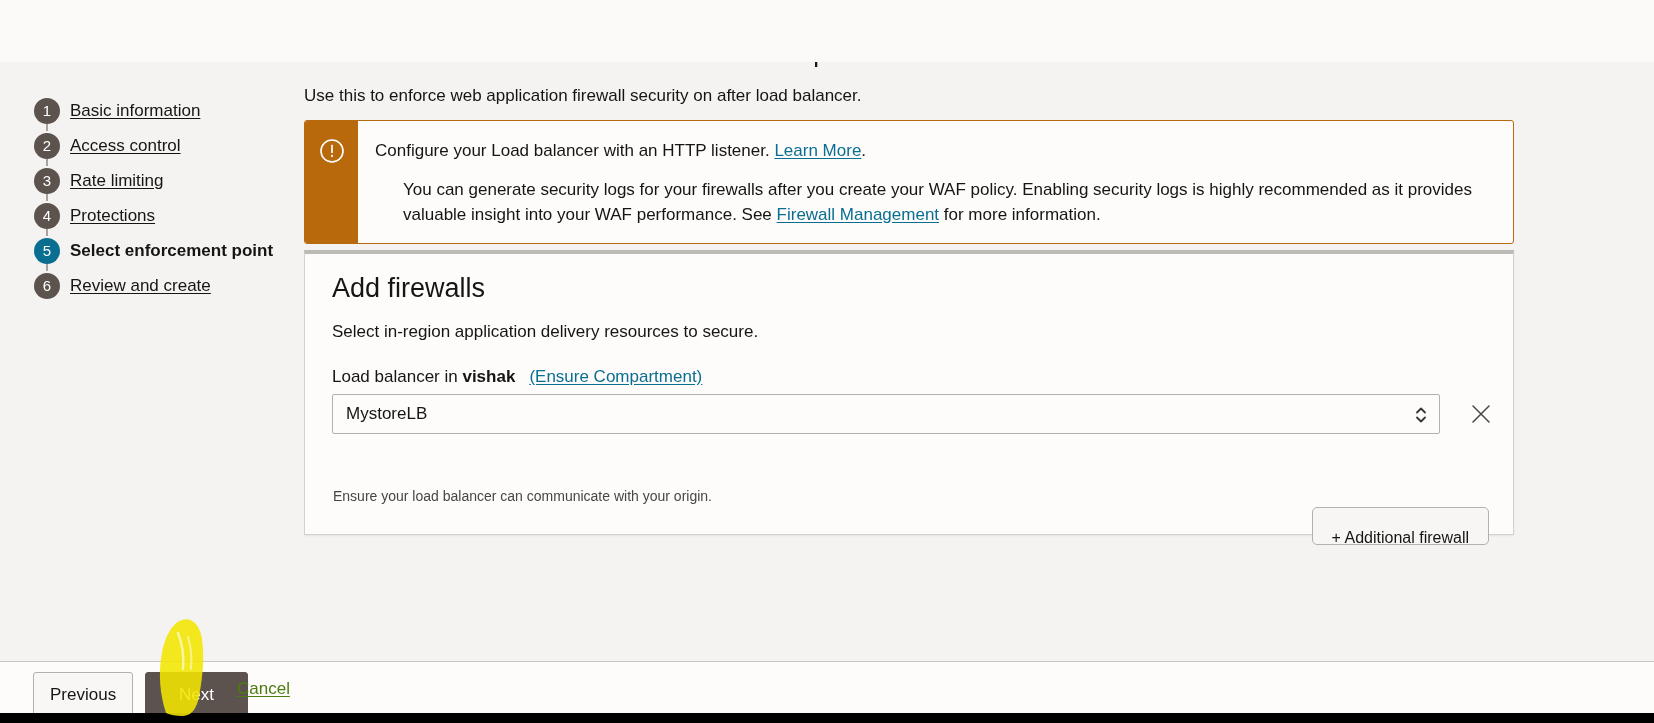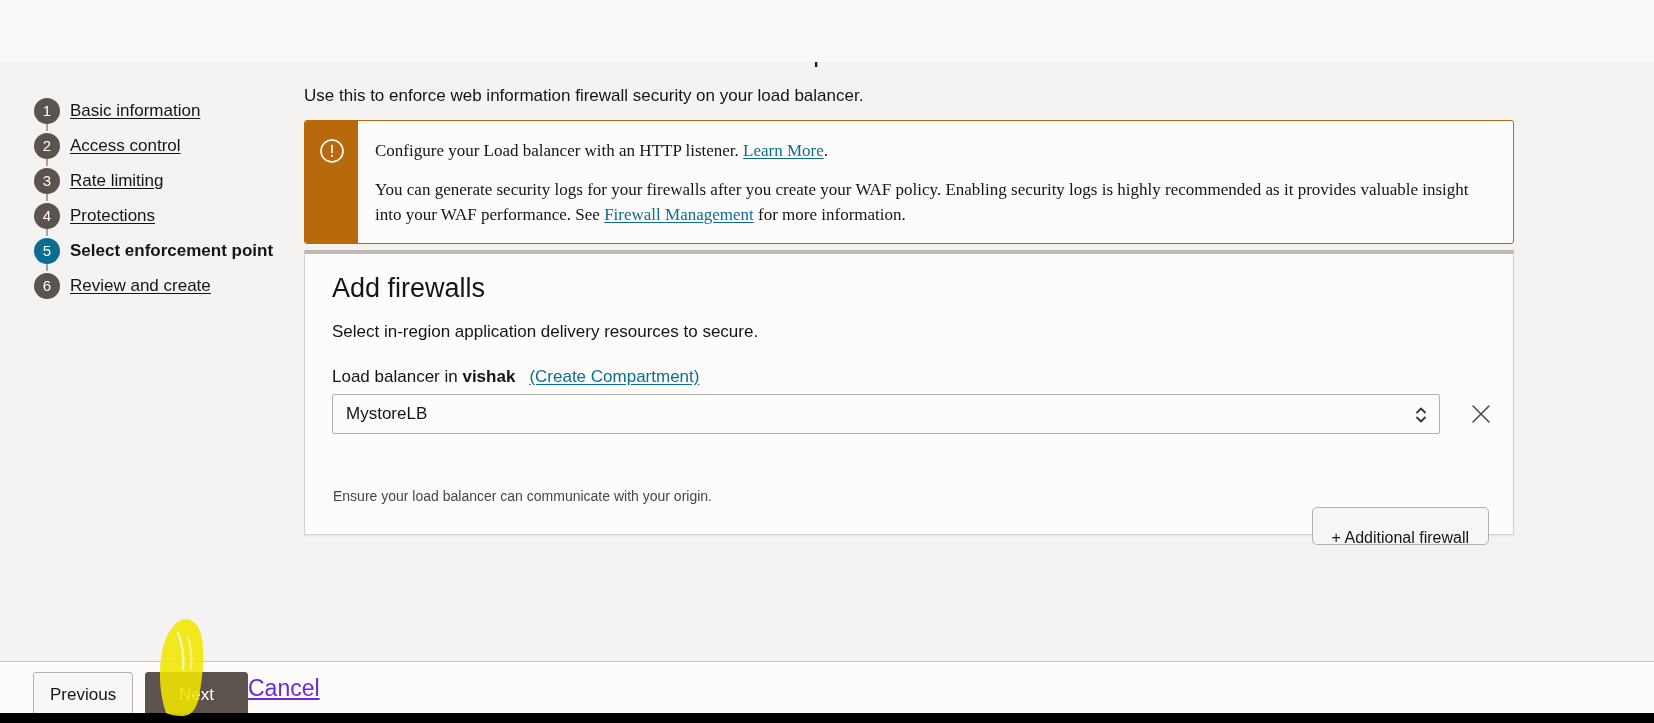--- a/index.html
+++ b/index.html
@@ -150,23 +150,22 @@
   }
   .banner-strip svg { display: block; }
   .banner-body {
     flex: 1;
     padding: 17px 18px 16px 17px;
   }
   .banner-line {
     font-size: 17px;
     line-height: 25px;
     color: #161513;
-    font-family: Liberation Serif, serif;
-  }
-  .banner-line.second { margin-top: 14px; }
+  }
+  .banner-line.second { margin-top: 14px; margin-left: 28px; }
   a.link {
     color: #0a6e91;
     text-decoration: underline;
     text-underline-offset: 2px;
     cursor: pointer;
   }
 
   
   .card {
     position: absolute;
@@ -288,25 +287,25 @@
   }
   .btn-next {
     left: 145px;
     background: #5d534e;
     border: 1px solid #5d534e;
     color: #ffffff;
     padding: 0 33px;
   }
   .btn-cancel {
     position: absolute;
-    left: 248px; top: 10px;
+    left: 237px; top: 10px;
     height: 33px;
     line-height: 33px;
-    font-size: 23px;
-    color: #6d28d9;
+    font-size: 17px;
+    color: #4d7c0f;
     text-decoration: underline;
     text-underline-offset: 2px;
     cursor: pointer;
   }
   .bottom-strip {
     position: absolute;
     left: 0; top: 713px;
     width: 1654px; height: 10px;
     background: #000000;
   }
@@ -369,21 +368,21 @@
           <div class="label">Review and create</div>
         </div>
 
       </div>
     </div>
 
     <div class="content">
 
       <div class="clipped-heading">Select enforcement point</div>
 
-      <div class="intro">Use this to enforce web information firewall security on your load balancer.</div>
+      <div class="intro">Use this to enforce web application firewall security on after load balancer.</div>
 
       <div class="banner">
         <div class="banner-strip">
           <span>
             <svg width="26" height="26" viewBox="0 0 26 26">
               <circle cx="13" cy="13" r="11" fill="none" stroke="#ffffff" stroke-width="1.6"></circle>
               <rect x="12.15" y="6.8" width="1.7" height="8.2" fill="#ffffff"></rect>
               <rect x="12.15" y="16.8" width="1.7" height="2.2" fill="#ffffff"></rect>
             </svg>
           </span>
@@ -397,21 +396,21 @@
           </div>
         </div>
       </div>
 
       <div class="card">
         <h2>Add firewalls</h2>
         <div class="card-sub">Select in-region application delivery resources to secure.</div>
 
         <div class="field-label-row">
           <span><span>Load balancer in </span><b>vishak</b></span>
-          <a class="link">(Create Compartment)</a>
+          <a class="link">(Ensure Compartment)</a>
         </div>
 
         <div class="select-row">
           <div class="select-box">
             <span class="value">MystoreLB</span>
             <span class="spinner">
               <svg width="14" height="22" viewBox="0 0 14 22">
                 <path d="M3 8.5 L7 4.5 L11 8.5" fill="none" stroke="#3a3531" stroke-width="1.8" stroke-linecap="round" stroke-linejoin="round"></path>
                 <path d="M3 13.5 L7 17.5 L11 13.5" fill="none" stroke="#3a3531" stroke-width="1.8" stroke-linecap="round" stroke-linejoin="round"></path>
               </svg>

